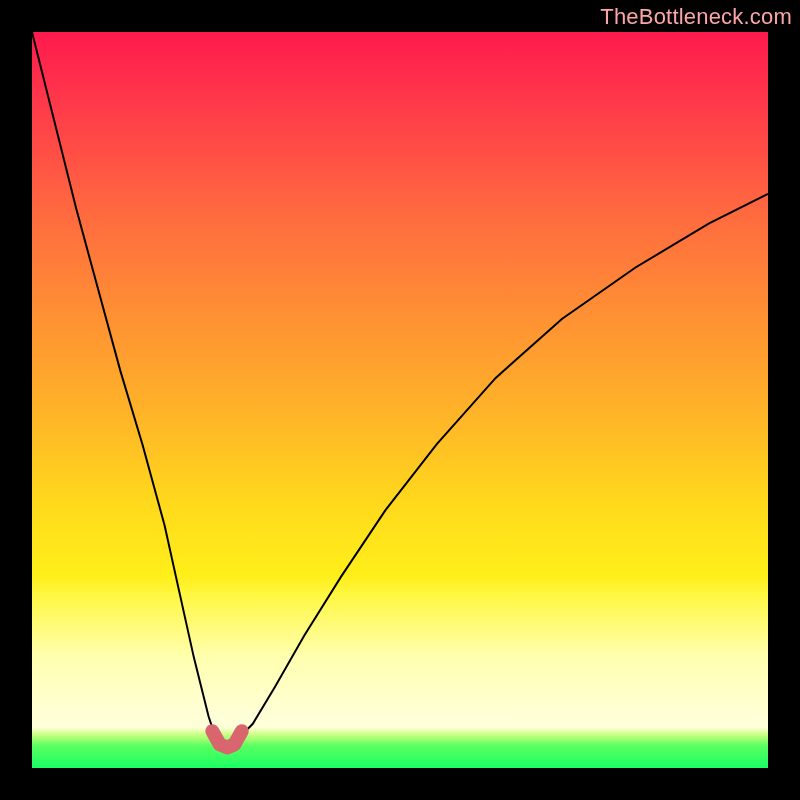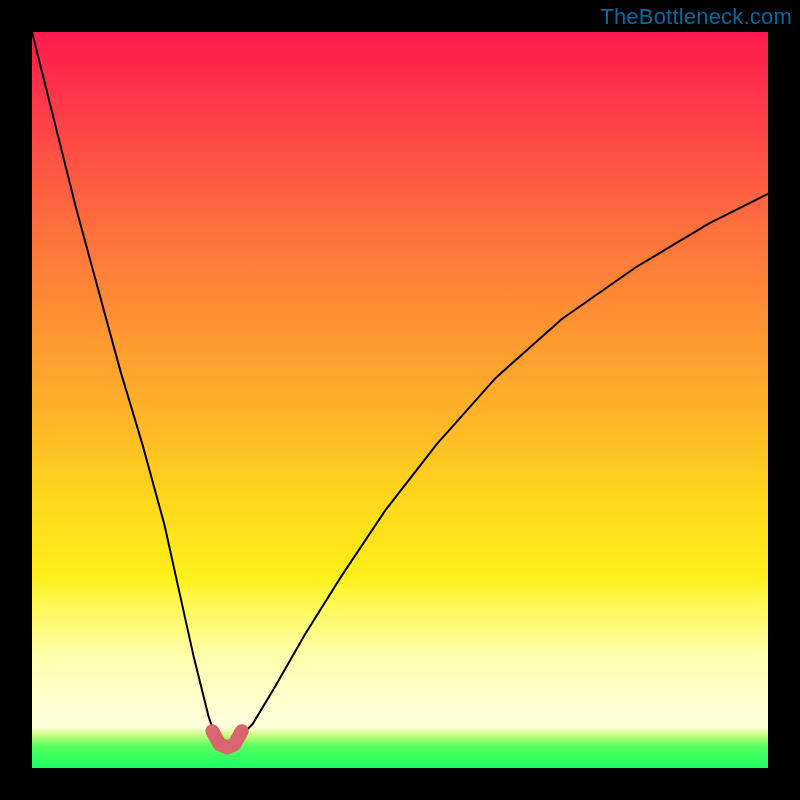--- a/index.html
+++ b/index.html
@@ -41,21 +41,21 @@
       #ffffd8 94.5%,
       #c8ff80 95.5%,
       #5aff60 97%,
       #19ff63 100%
     );
   }
   .watermark {
     position: absolute;
     top: 4px;
     right: 8px;
-    color: #0369a1;
+    color: #fca5a5;
     font-size: 22px;
     letter-spacing: 0.2px;
     pointer-events: none;
   }
   svg.curve {
     position: absolute;
     left: 0;
     top: 0;
     width: 100%;
     height: 100%;

